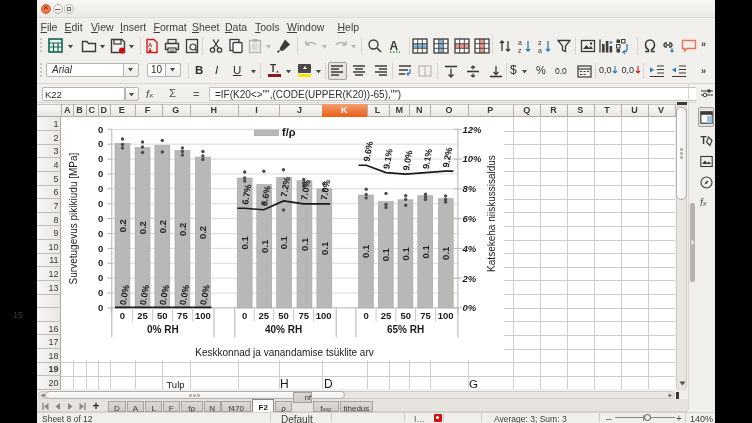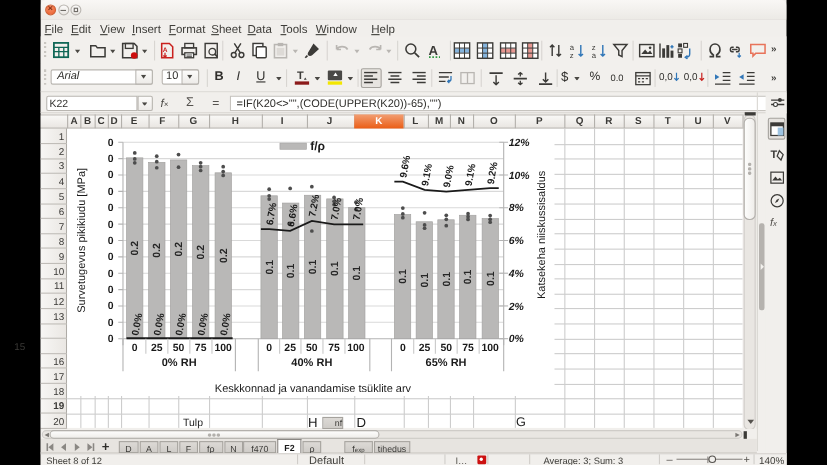--- a/index.html
+++ b/index.html
@@ -694,21 +694,21 @@
 <div class="txt" style="left:92.5px;top:398.5px;font-size:12px;font-weight:700;color:#2f2e2b;">+</div>
 <div class="abs" style="left:107.5px;top:401px;width:18.599999999999994px;height:11px;background:linear-gradient(#dcd9d5,#cfccc8);border:1px solid #a5a29d;text-align:center;font-size:8px;color:#3b3a37;padding-top:1.5px;">D</div>
 <div class="abs" style="left:126.7px;top:401px;width:17.299999999999997px;height:11px;background:linear-gradient(#dcd9d5,#cfccc8);border:1px solid #a5a29d;text-align:center;font-size:8px;color:#3b3a37;padding-top:1.5px;">A</div>
 <div class="abs" style="left:145px;top:401px;width:17.30000000000001px;height:11px;background:linear-gradient(#dcd9d5,#cfccc8);border:1px solid #a5a29d;text-align:center;font-size:8px;color:#3b3a37;padding-top:1.5px;">L</div>
 <div class="abs" style="left:162.8px;top:401px;width:16.799999999999983px;height:11px;background:linear-gradient(#dcd9d5,#cfccc8);border:1px solid #a5a29d;text-align:center;font-size:8px;color:#3b3a37;padding-top:1.5px;">F</div>
 <div class="abs" style="left:180.7px;top:401px;width:21.900000000000006px;height:11px;background:linear-gradient(#dcd9d5,#cfccc8);border:1px solid #a5a29d;text-align:center;font-size:8px;color:#3b3a37;padding-top:1.5px;">fρ</div>
 <div class="abs" style="left:203.6px;top:401px;width:17.30000000000001px;height:11px;background:linear-gradient(#dcd9d5,#cfccc8);border:1px solid #a5a29d;text-align:center;font-size:8px;color:#3b3a37;padding-top:1.5px;">N</div>
 <div class="abs" style="left:221.4px;top:401px;width:29.599999999999994px;height:11px;background:linear-gradient(#dcd9d5,#cfccc8);border:1px solid #a5a29d;text-align:center;font-size:8px;color:#3b3a37;padding-top:1.5px;">f470</div>
 <div class="abs" style="left:252px;top:399.4px;width:22.399999999999977px;height:12.6px;background:#fff;border:1px solid #8a8783;border-bottom:none;text-align:center;font-size:8px;font-weight:700;color:#1a1a1a;padding-top:2.5px;">F2</div>
 <div class="abs" style="left:275.4px;top:401px;width:16.30000000000001px;height:11px;background:linear-gradient(#dcd9d5,#cfccc8);border:1px solid #a5a29d;text-align:center;font-size:8px;color:#3b3a37;padding-top:1.5px;">ρ</div>
-<div class="abs" style="left:292.7px;top:379px;width:19.400000000000034px;height:11px;background:linear-gradient(#dcd9d5,#cfccc8);border:1px solid #a5a29d;text-align:right;font-size:8px;color:#3b3a37;padding-top:0;">nf</div>
+<div class="abs" style="left:292.7px;top:392px;width:19.400000000000034px;height:11px;background:linear-gradient(#dcd9d5,#cfccc8);border:1px solid #a5a29d;text-align:right;font-size:8px;color:#3b3a37;padding-top:0;">nf</div>
 <div class="abs" style="left:313.1px;top:401px;width:25.5px;height:11px;background:linear-gradient(#dcd9d5,#cfccc8);border:1px solid #a5a29d;text-align:center;font-size:8px;color:#3b3a37;padding-top:1.5px;">f<span style="font-size:5.5px;">exp</span></div>
 <div class="abs" style="left:339.6px;top:401px;width:33.599999999999966px;height:11px;background:linear-gradient(#dcd9d5,#cfccc8);border:1px solid #a5a29d;text-align:center;font-size:8px;color:#3b3a37;padding-top:1.5px;">tihedus</div>
 <div class="abs" style="left:37px;top:412px;width:678px;height:11px;background:#f1efec;border-top:1px solid #d5d2ce;"></div>
 <div class="txt" style="left:42px;top:414px;font-size:8.5px;">Sheet 8 of 12</div>
 <div class="txt" style="left:281px;top:414px;font-size:10px;">Default</div>
 <div class="abs" style="left:269.8px;top:413px;width:1px;height:9px;background:#d0cdc9;"></div>
 <div class="abs" style="left:331px;top:413px;width:1px;height:9px;background:#d0cdc9;"></div>
 <div class="abs" style="left:403.8px;top:413px;width:1px;height:9px;background:#d0cdc9;"></div>
 <div class="abs" style="left:443.3px;top:413px;width:1px;height:9px;background:#d0cdc9;"></div>
 <div class="abs" style="left:480.7px;top:413px;width:1px;height:9px;background:#d0cdc9;"></div>

